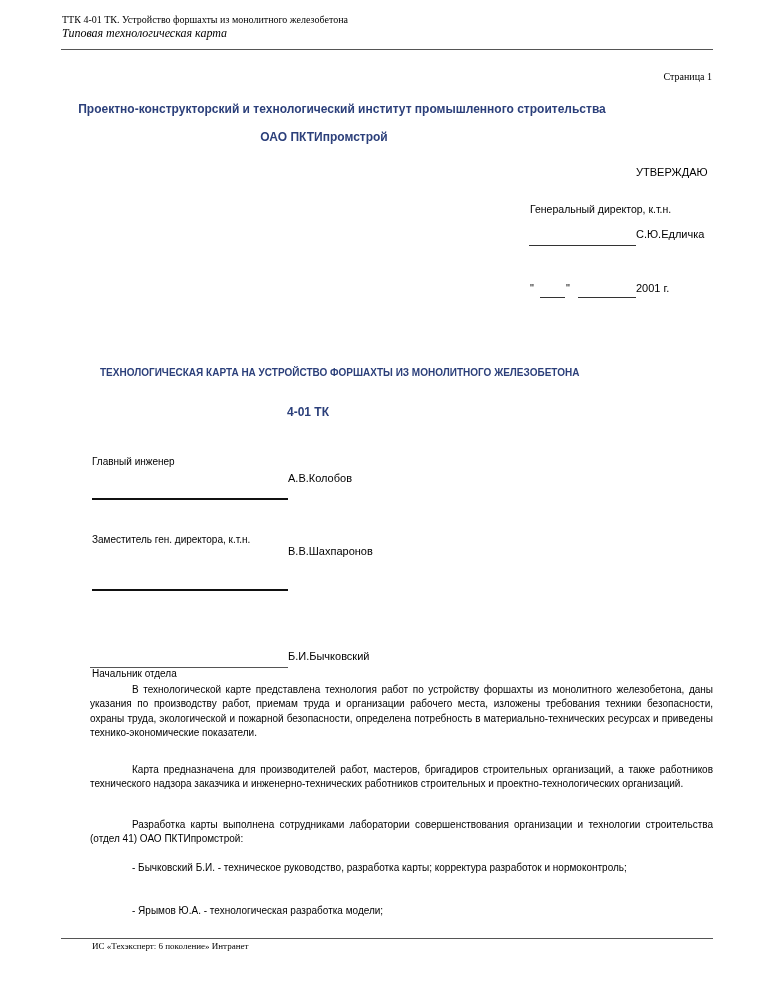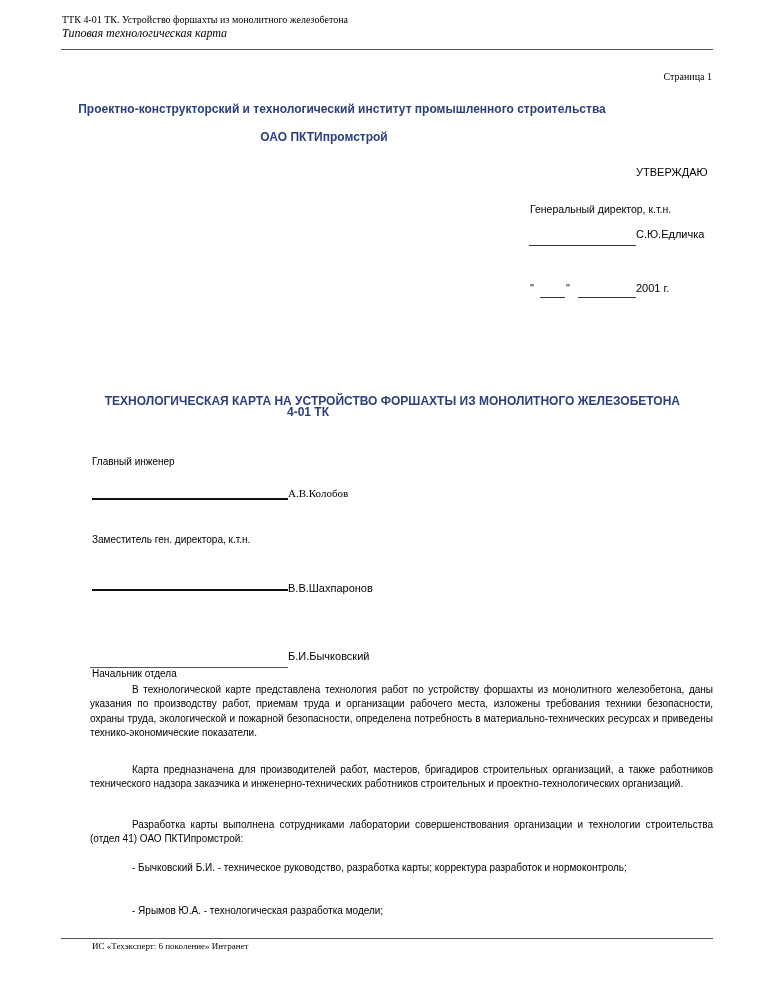--- a/index.html
+++ b/index.html
@@ -22,31 +22,31 @@
   #approve { left: 636px; top: 166px; }
   #gd-title { left: 530px; top: 203px; }
   #gd-name { left: 636px; top: 228px; }
   #gd-line { left: 529px; top: 245px; width: 107px; height: 1px; background: #333; }
   #date-q1 { left: 530px; top: 282px; }
   #date-q2 { left: 566px; top: 282px; }
   #date-l1 { left: 540px; top: 297px; width: 25px; height: 1px; background: #333; }
   #date-l2 { left: 578px; top: 297px; width: 58px; height: 1px; background: #333; }
   #date-year { left: 636px; top: 282px; }
 
-  #doc-title { left: 100px; width: 580px; top: 366px; text-align: right; font-size: 12px; line-height: 13px; margin-top: 29px; }
+  #doc-title { left: 100px; width: 580px; top: 366px; text-align: left; font-size: 10px; line-height: 13px; }
   #doc-code { left: 0; width: 616px; top: 405px; text-align: center; font-size: 12px; }
 
   .sig-label { left: 92px; font-size: 10px; }
   .sig-name { left: 288px; font-size: 11px; }
   .sig-line { left: 92px; width: 196px; height: 1px; background: #111; }
   #s1-label { top: 456px; }
-  #s1-name { top: 487px; font-family: Liberation Serif, serif; }
+  #s1-name { top: 472px; }
   #s1-line { top: 498px; height: 1.5px; }
   #s2-label { top: 534px; }
-  #s2-name { top: 582px; }
+  #s2-name { top: 545px; }
   #s2-line { top: 589px; height: 1.5px; }
   #s3-label { top: 624px; margin-top: 44px; }
   #s3-name { top: 650px; }
   #s3-line { top: 667px; left: 90px; width: 198px; background: #555; }
 
   .para { left: 90px; width: 623px; font-size: 10px; line-height: 14.3px; text-align: justify; }
   .para .ind { display: inline-block; width: 42px; }
   #p1 { top: 683px; }
   #p2 { top: 763px; }
   #p3 { top: 818px; }

